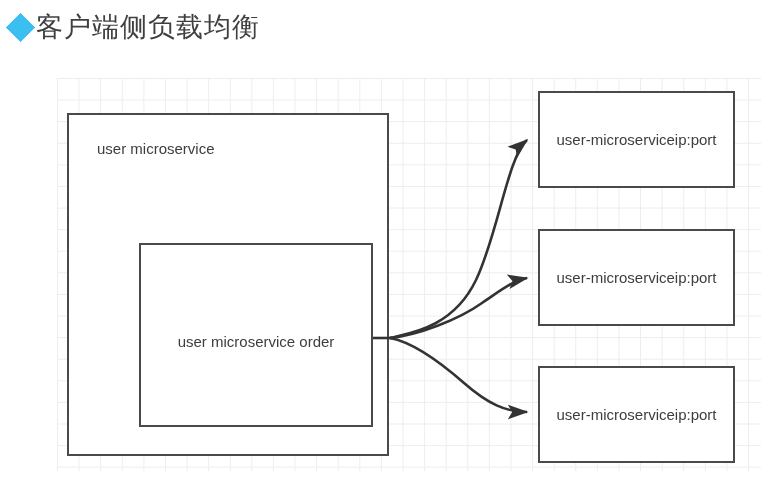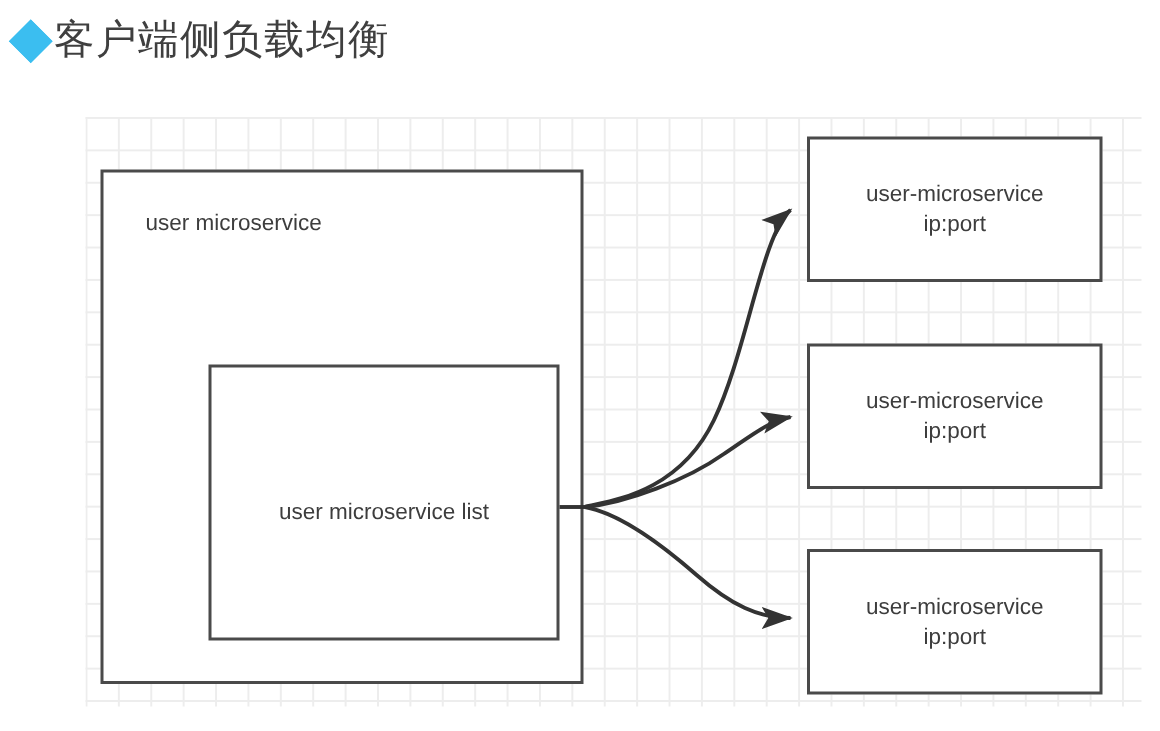--- a/index.html
+++ b/index.html
@@ -93,21 +93,20 @@
     font-size: 15px;
     color: #3d3d3d;
     white-space: nowrap;
   }
 
   .service-box {
     left: 538px;
     width: 197px;
     height: 97px;
     display: flex;
-    flex-direction: column;
     align-items: center;
     justify-content: center;
   }
   #service-box-0 { top: 91px; }
   #service-box-1 { top: 229px; }
   #service-box-2 { top: 366px; }
 
   .service-line {
     font-size: 15px;
     color: #3d3d3d;
@@ -138,21 +137,21 @@
     <span id="title-text">客户端侧负载均衡</span>
   </div>
 
   <div id="grid"></div>
 
   <div class="box" id="outer-box">
     <span id="outer-box-label">user microservice</span>
   </div>
 
   <div class="box" id="inner-box">
-    <span id="inner-box-label">user microservice list</span>
+    <span id="inner-box-label">user microservice order</span>
   </div>
 
   <div class="box service-box" id="service-box-0">
     <span class="service-line">user-microservice</span>
     <span class="service-line">ip:port</span>
   </div>
   <div class="box service-box" id="service-box-1">
     <span class="service-line">user-microservice</span>
     <span class="service-line">ip:port</span>
   </div>

